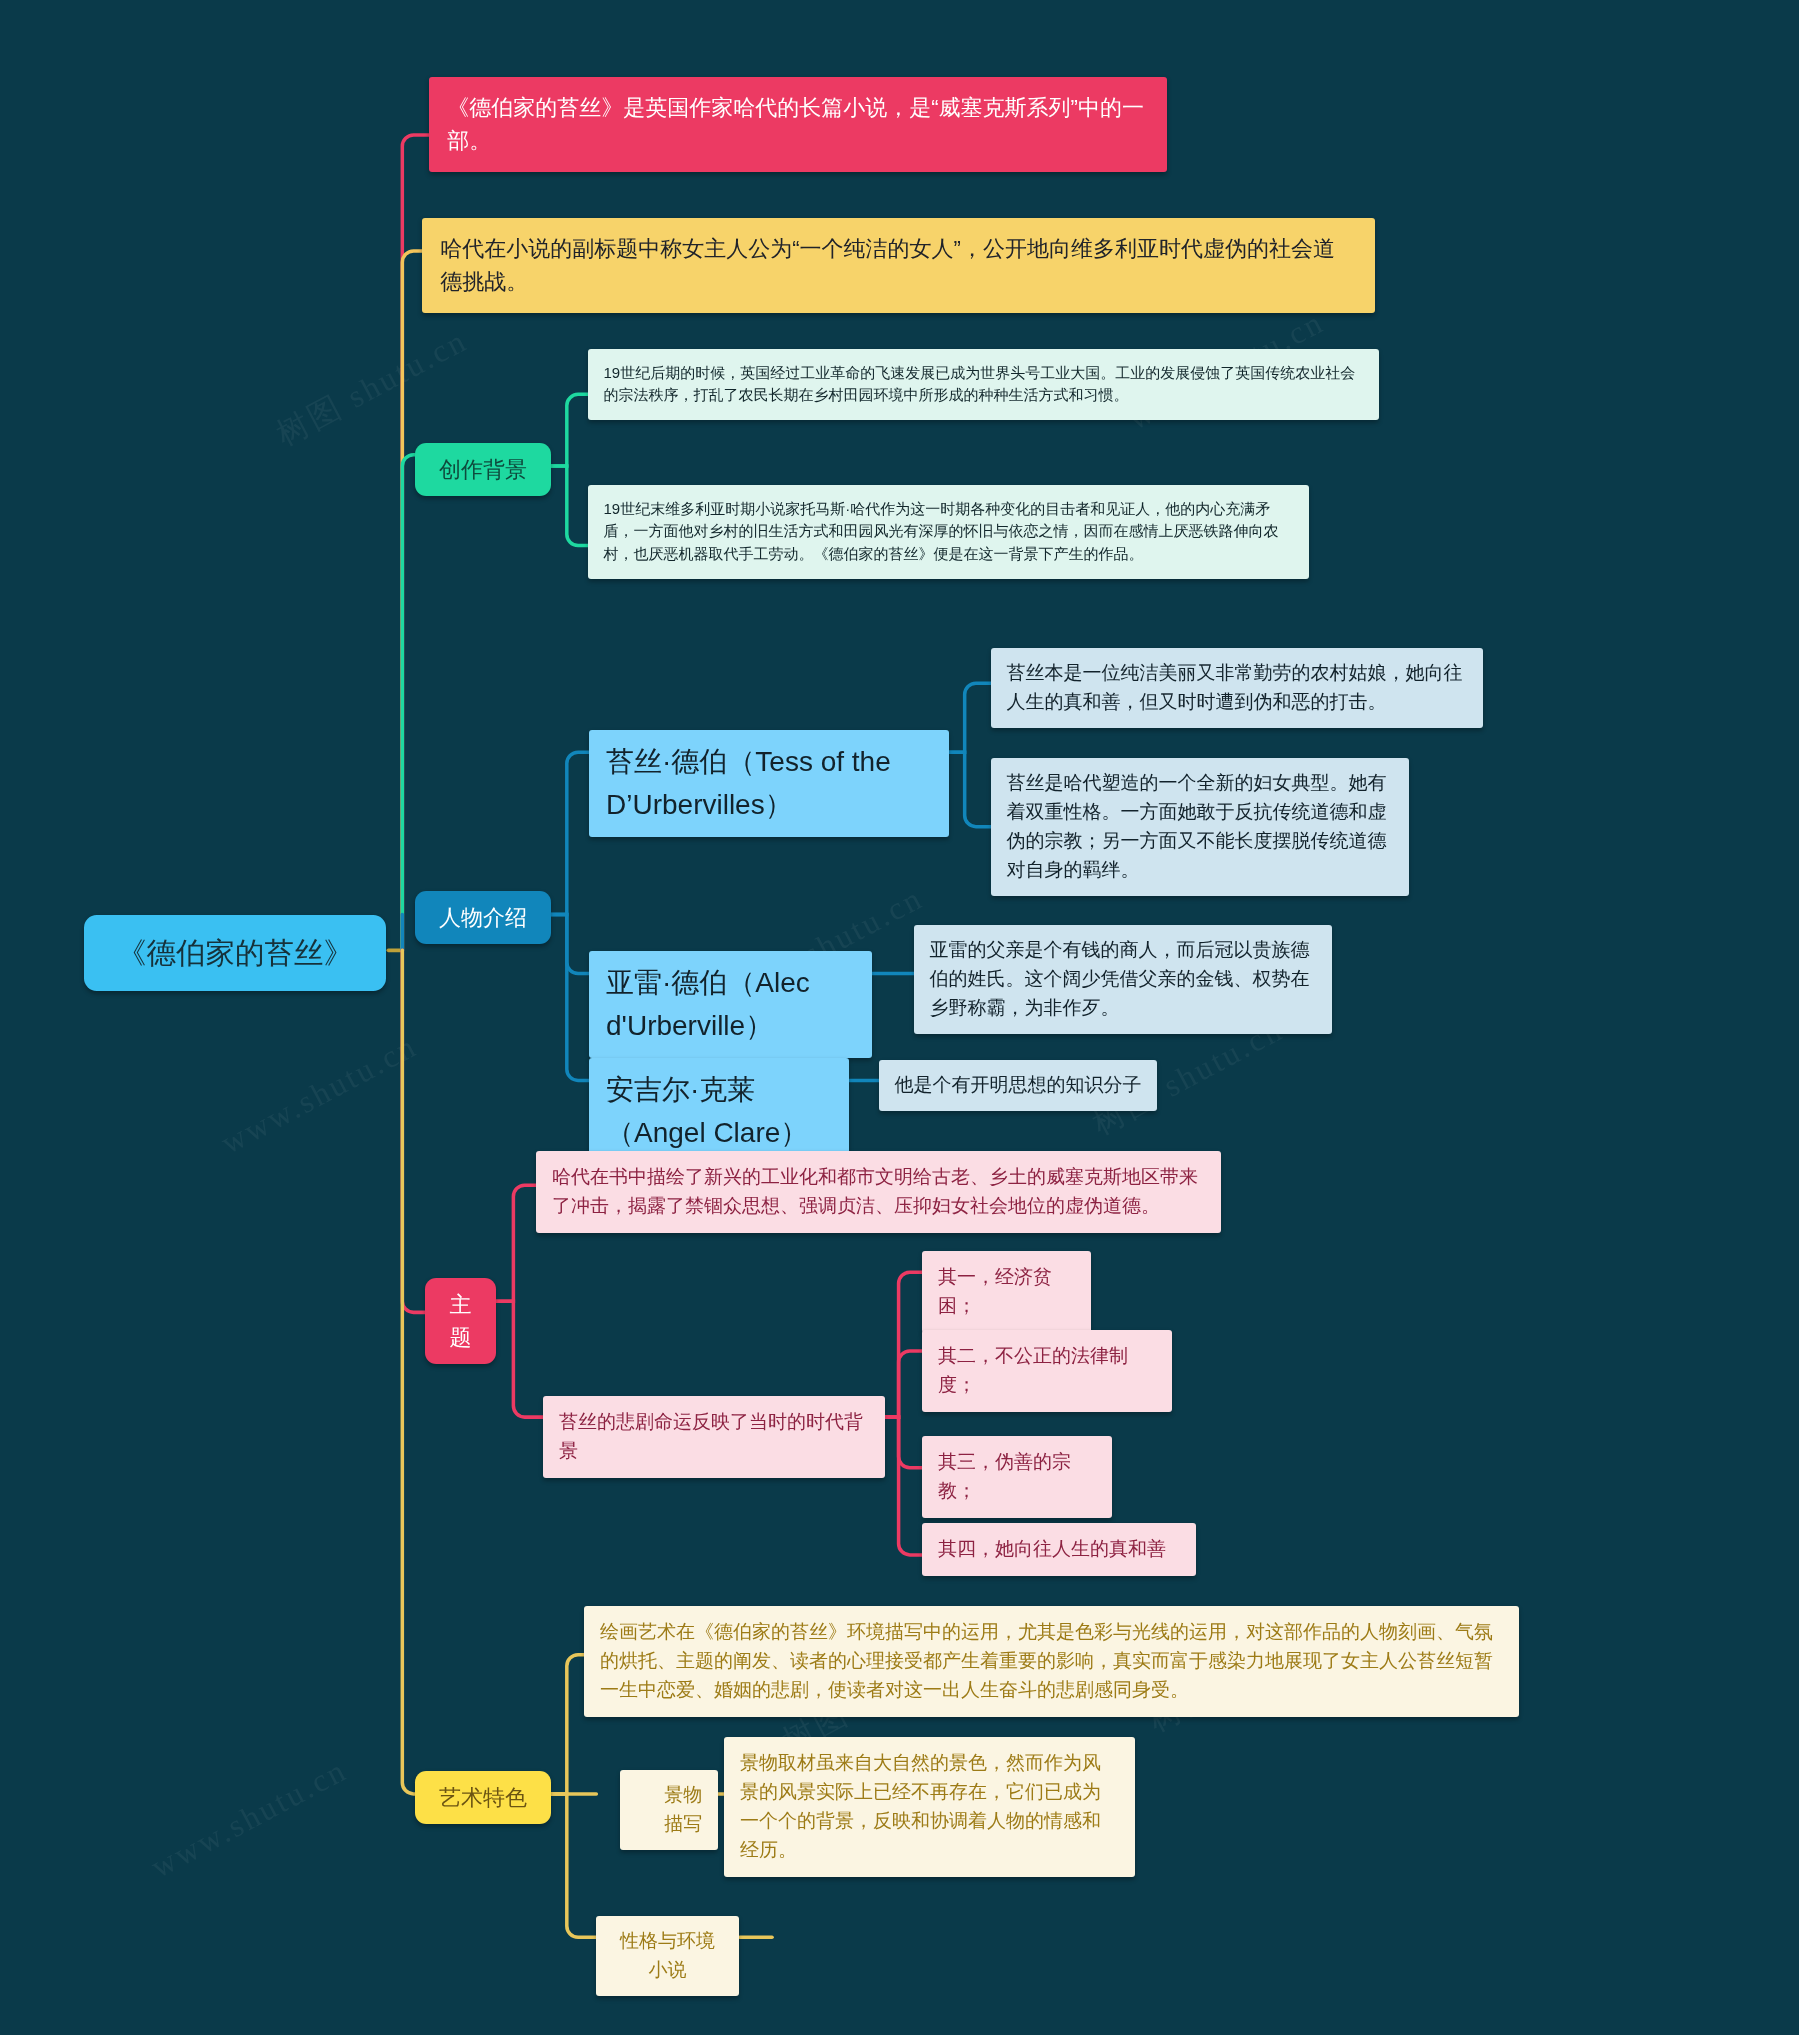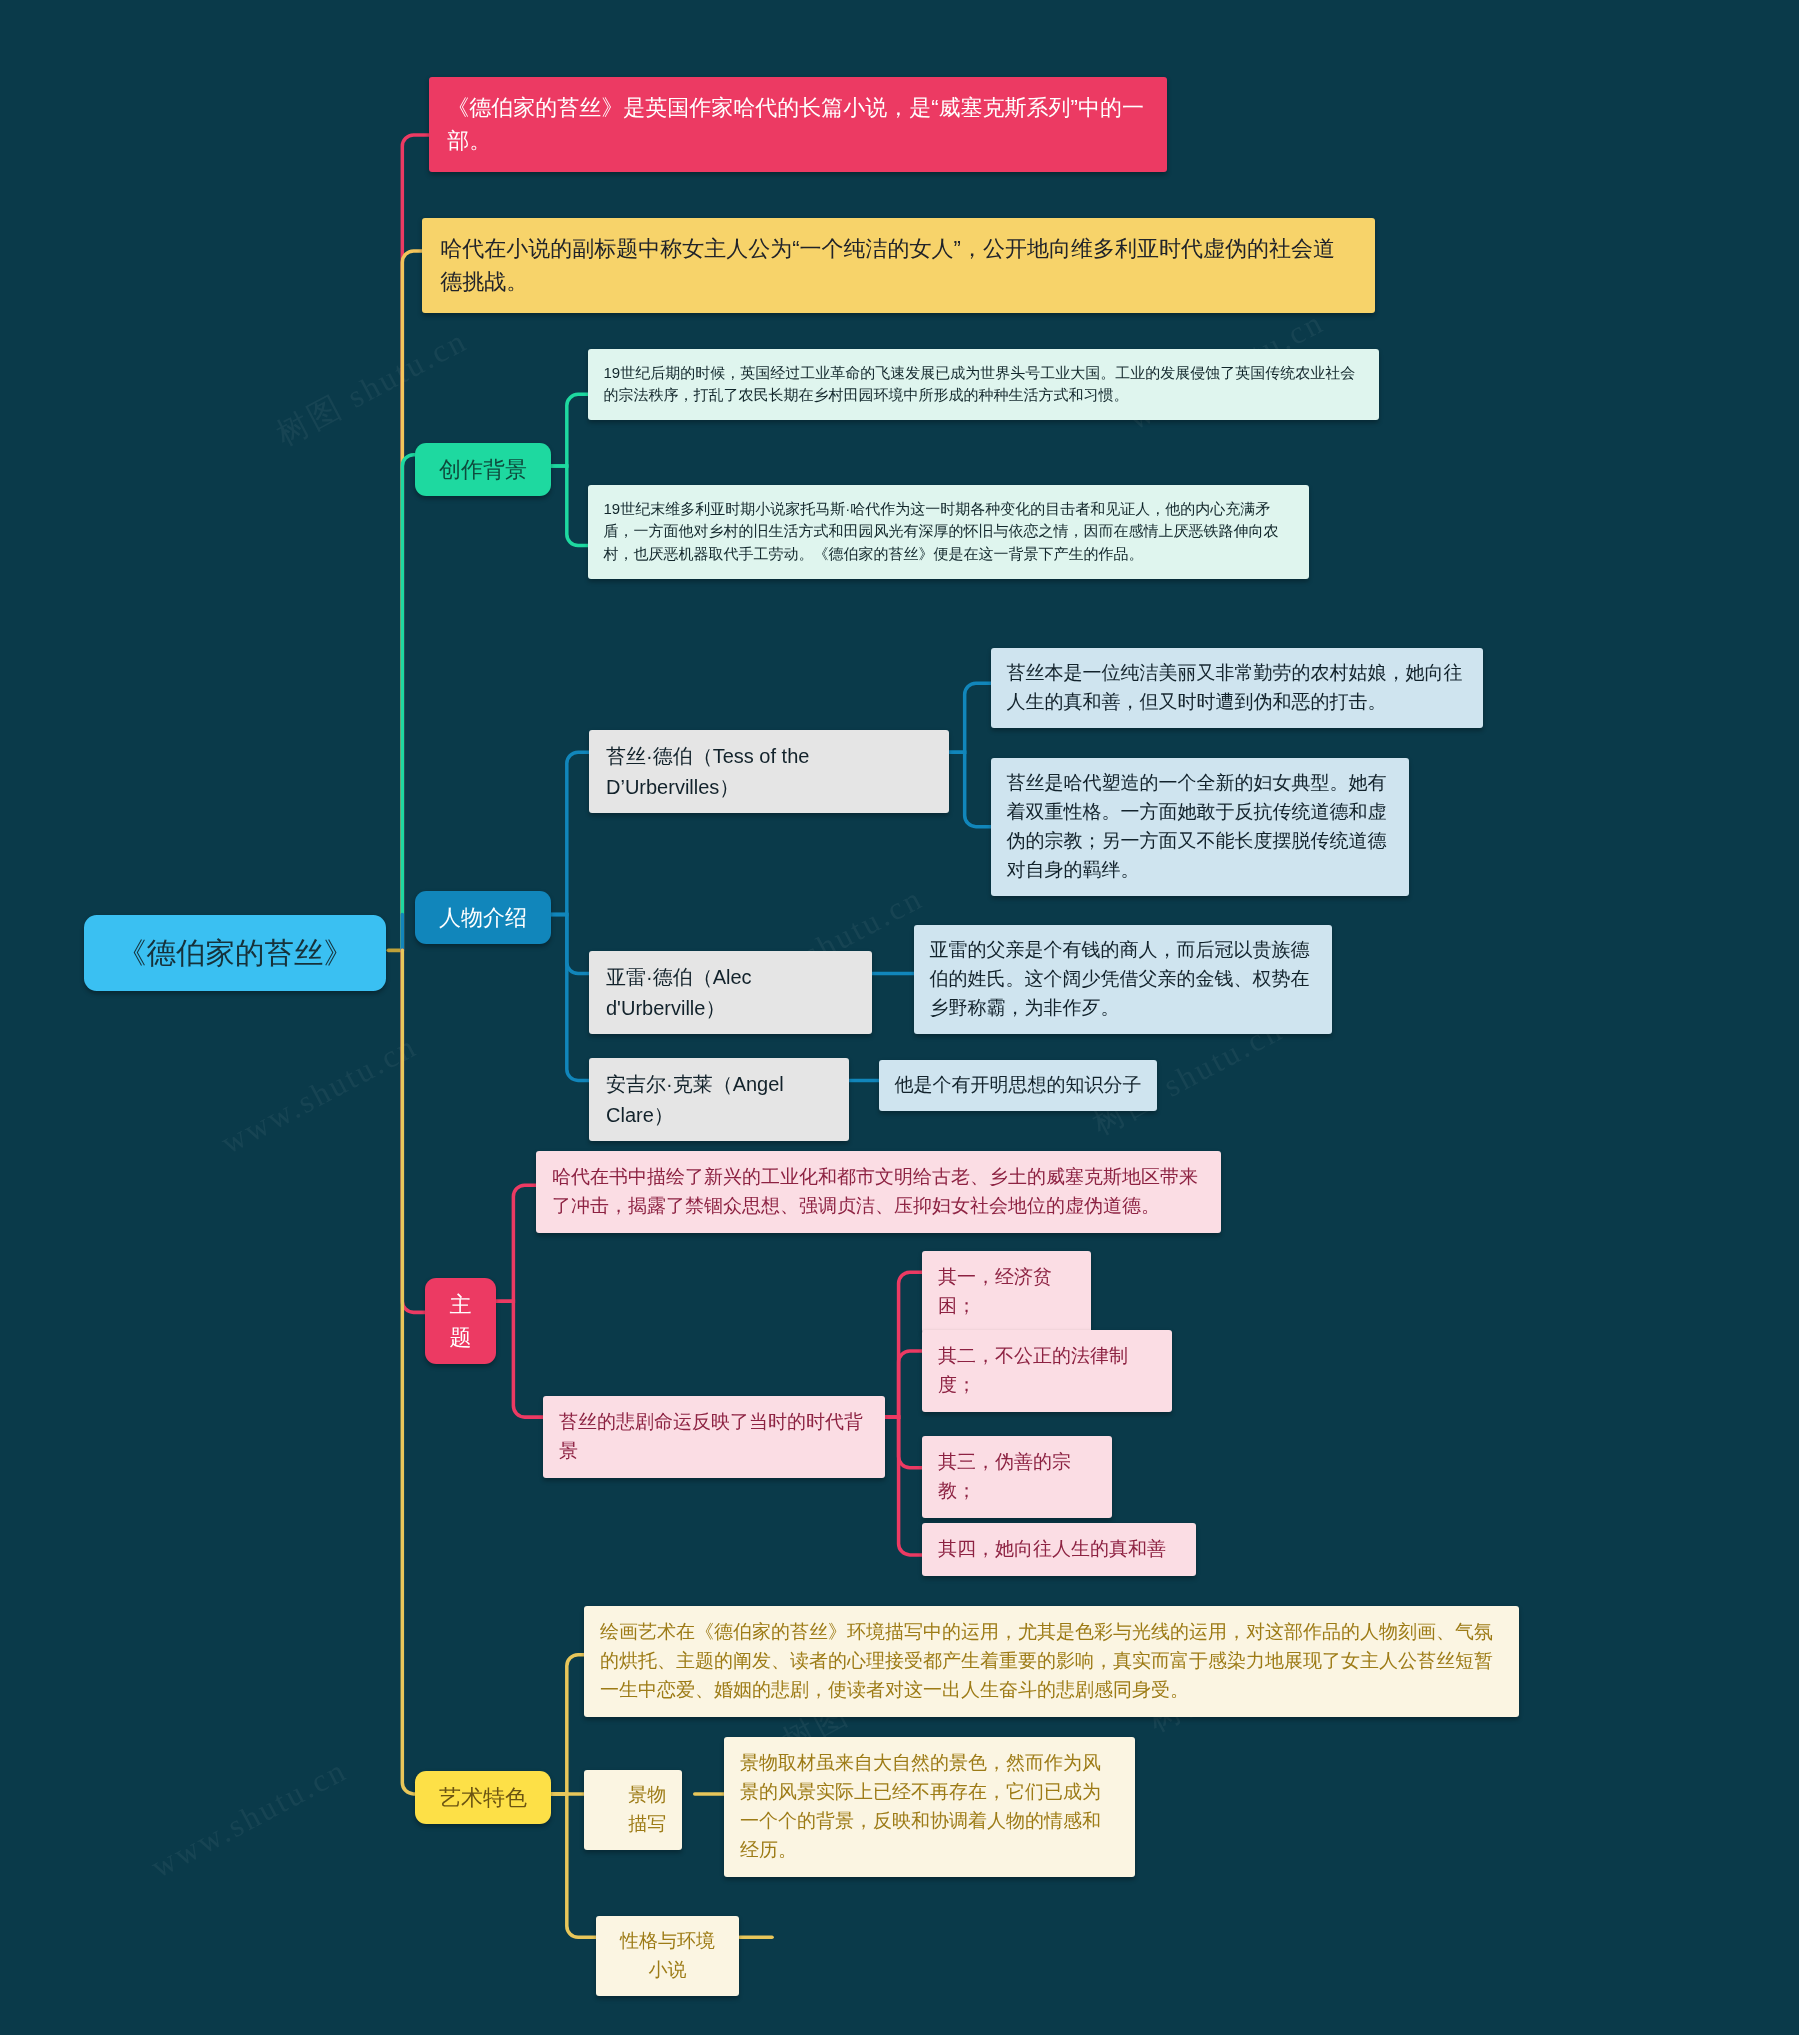--- a/index.html
+++ b/index.html
@@ -63,21 +63,21 @@
   
   .leaf-green{
     background:#dff5ee;color:#11262b;font-size:15px;
     padding:12.7px 15.5px;box-shadow:0 2.1px 4.2px rgba(0,0,0,.28);
   }
   .leaf-blue{
     background:#cfe4ef;color:#12222b;font-size:19px;
     padding:11.2px 15.5px;box-shadow:0 2.1px 4.2px rgba(0,0,0,.28);
   }
   .leaf-blue-title{
-    background:#e5e5e5;color:#12222b;font-size:20px;
+    background:#7dd3fc;color:#12222b;font-size:28px;
     padding:11.2px 17px;box-shadow:0 2.1px 4.2px rgba(0,0,0,.28);
   }
   .leaf-pink{
     background:#fbdde4;color:#8d2242;font-size:19px;
     padding:12px 16px;box-shadow:0 2.1px 4.2px rgba(0,0,0,.28);
   }
   .leaf-yellow{
     background:#fbf5e2;color:#9d7b16;font-size:19px;
     padding:12px 16px;box-shadow:0 2.1px 4.2px rgba(0,0,0,.28);
   }
@@ -217,21 +217,21 @@
     <span>其四，她向往人生的真和善</span>
   </div>
 
   <div class="node chip chip-yellow" style="left:415px;top:1771px;width:136px;">
     <span>艺术特色</span>
   </div>
   <div class="node leaf-yellow" style="left:584px;top:1606px;width:935px;">
     <span>绘画艺术在《德伯家的苔丝》环境描写中的运用，尤其是色彩与光线的运用，对这部作品的人物刻画、气氛的烘托、主题的阐发、读者的心理接受都产生着重要的影响，真实而富于感染力地展现了女主人公苔丝短暂一生中恋爱、婚姻的悲剧，使读者对这一出人生奋斗的悲剧感同身受。</span>
   </div>
 
-  <div class="node leaf-yellow-chip" style="left:584px;top:1770px;width:98px;padding-left:44px;">
+  <div class="node leaf-yellow-chip" style="left:620px;top:1770px;width:98px;padding-left:44px;">
     <span>景物描写</span>
   </div>
   <div class="node leaf-yellow" style="left:724px;top:1737px;width:411px;">
     <span>景物取材虽来自大自然的景色，然而作为风景的风景实际上已经不再存在，它们已成为一个个的背景，反映和协调着人物的情感和经历。</span>
   </div>
 
   <div class="node leaf-yellow-chip" style="left:596px;top:1916px;width:143px;">
     <span>性格与环境小说</span>
   </div>
 

